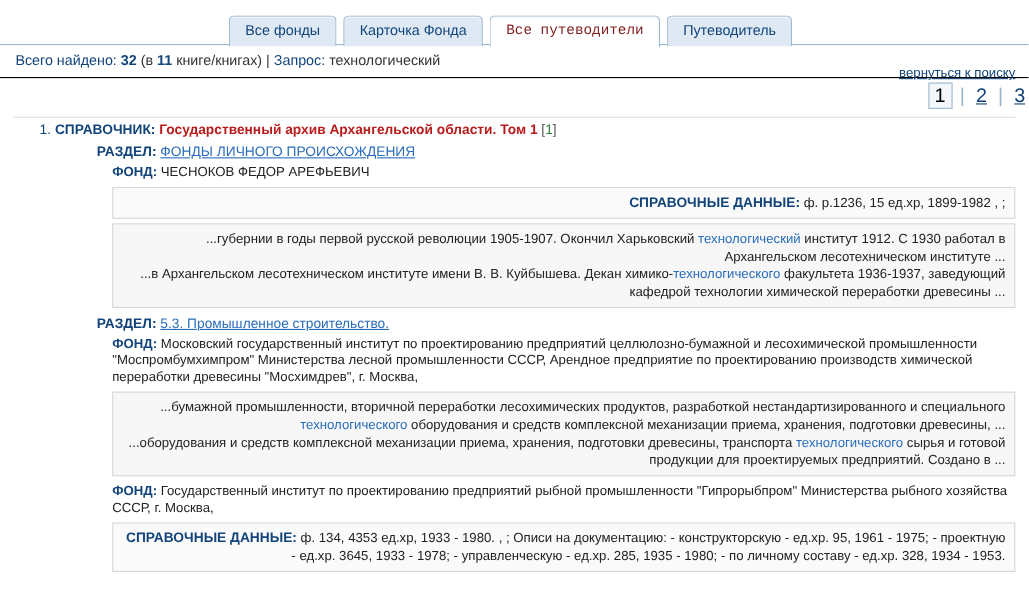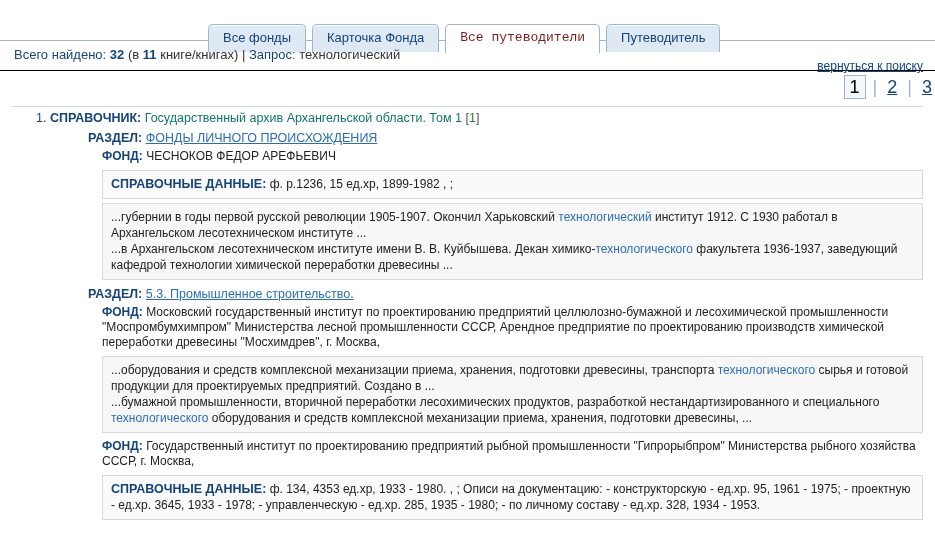--- a/index.html
+++ b/index.html
@@ -40,21 +40,20 @@
     background: #dfe9f3;
     border: 1px solid #9bb7cf;
     border-bottom: none;
     border-radius: 5px 5px 0 0;
     padding: 6px 14px 7px 14px;
     font-size: 13px;
     color: #12447a;
     line-height: 14px;
     white-space: nowrap;
     box-shadow: inset 0 1px 0 #ffffff;
-    margin-top: 10px;
   }
   .tab.active {
     background: #ffffff;
     color: #7f1d1d;
     position: relative;
     z-index: 3;
     padding-bottom: 8px;
     margin-bottom: -1px;
     font-family: Liberation Mono, monospace;
   }
@@ -109,21 +108,21 @@
   .result {
     margin-bottom: 2px;
   }
   .spr-line {
     border-top: 1px solid #cdd9e4;
     padding: 4px 0 3px 24px;
     font-size: 12.5px;
   }
   .spr-num { color: #12447a; }
   .spr-key { color: #12447a; font-weight: bold; }
-  .spr-title { font-weight: normal; color: #0f766e; }
+  .spr-title { font-weight: bold; color: #b91c1c; }
   .spr-count { color: #2e7d32; }
   .spr-count .br { color: #555; font-weight: normal; }
 
   .indent {
     padding-left: 76px;
   }
   .razdel {
     padding: 3px 0 2px 0;
     font-size: 12.5px;
   }
@@ -139,20 +138,21 @@
   .fond-val { color: #222; }
 
   .card {
     margin: 4px 0 4px 14px;
     border: 1px solid #d8d8d8;
     background: #f7f7f7;
     padding: 5px 8px 6px 8px;
     font-size: 12px;
     line-height: 16px;
     color: #222;
+    text-align: right;
   }
   .card.ref { background: #fafafa; }
   .card-key { color: #12447a; font-weight: bold; font-size: 12.5px; }
   .snip-line { display: block; }
   .hl { color: #2a6ebb; }
   a.hl { text-decoration: none; }
 
   .clip-bottom {
     overflow: hidden;
   }
@@ -237,24 +237,24 @@
         <div class="razdel">
           <span class="razdel-key">РАЗДЕЛ:</span>
           <a class="razdel-val" href="#">5.3. Промышленное строительство.</a>
         </div>
         <div class="fond">
           <span class="fond-key">ФОНД:</span>
           <span class="fond-val">Московский государственный институт по проектированию предприятий целлюлозно-бумажной и лесохимической промышленности "Моспромбумхимпром" Министерства лесной промышленности СССР, Арендное предприятие по проектированию производств химической переработки древесины "Мосхимдрев", г. Москва,</span>
         </div>
         <div class="card">
           <span class="snip-line">
+            <span>...бумажной промышленности, вторичной переработки лесохимических продуктов, разработкой нестандартизированного и специального </span><a class="hl" href="#">технологического</a><span> оборудования и средств комплексной механизации приема, хранения, подготовки древесины, ...</span>
+          </span>
+          <span class="snip-line">
             <span>...оборудования и средств комплексной механизации приема, хранения, подготовки древесины, транспорта </span><a class="hl" href="#">технологического</a><span> сырья и готовой продукции для проектируемых предприятий. Создано в ...</span>
-          </span>
-          <span class="snip-line">
-            <span>...бумажной промышленности, вторичной переработки лесохимических продуктов, разработкой нестандартизированного и специального </span><a class="hl" href="#">технологического</a><span> оборудования и средств комплексной механизации приема, хранения, подготовки древесины, ...</span>
           </span>
         </div>
         <div class="fond">
           <span class="fond-key">ФОНД:</span>
           <span class="fond-val">Государственный институт по проектированию предприятий рыбной промышленности "Гипрорыбпром" Министерства рыбного хозяйства СССР, г. Москва,</span>
         </div>
         <div class="card ref">
           <span class="card-key">СПРАВОЧНЫЕ ДАННЫЕ:</span>
           <span>ф. 134, 4353 ед.хр, 1933 - 1980. , ; Описи на документацию: - конструкторскую - ед.хр. 95, 1961 - 1975; - проектную - ед.хр. 3645, 1933 - 1978; - управленческую - ед.хр. 285, 1935 - 1980; - по личному составу - ед.хр. 328, 1934 - 1953.</span>
         </div>

